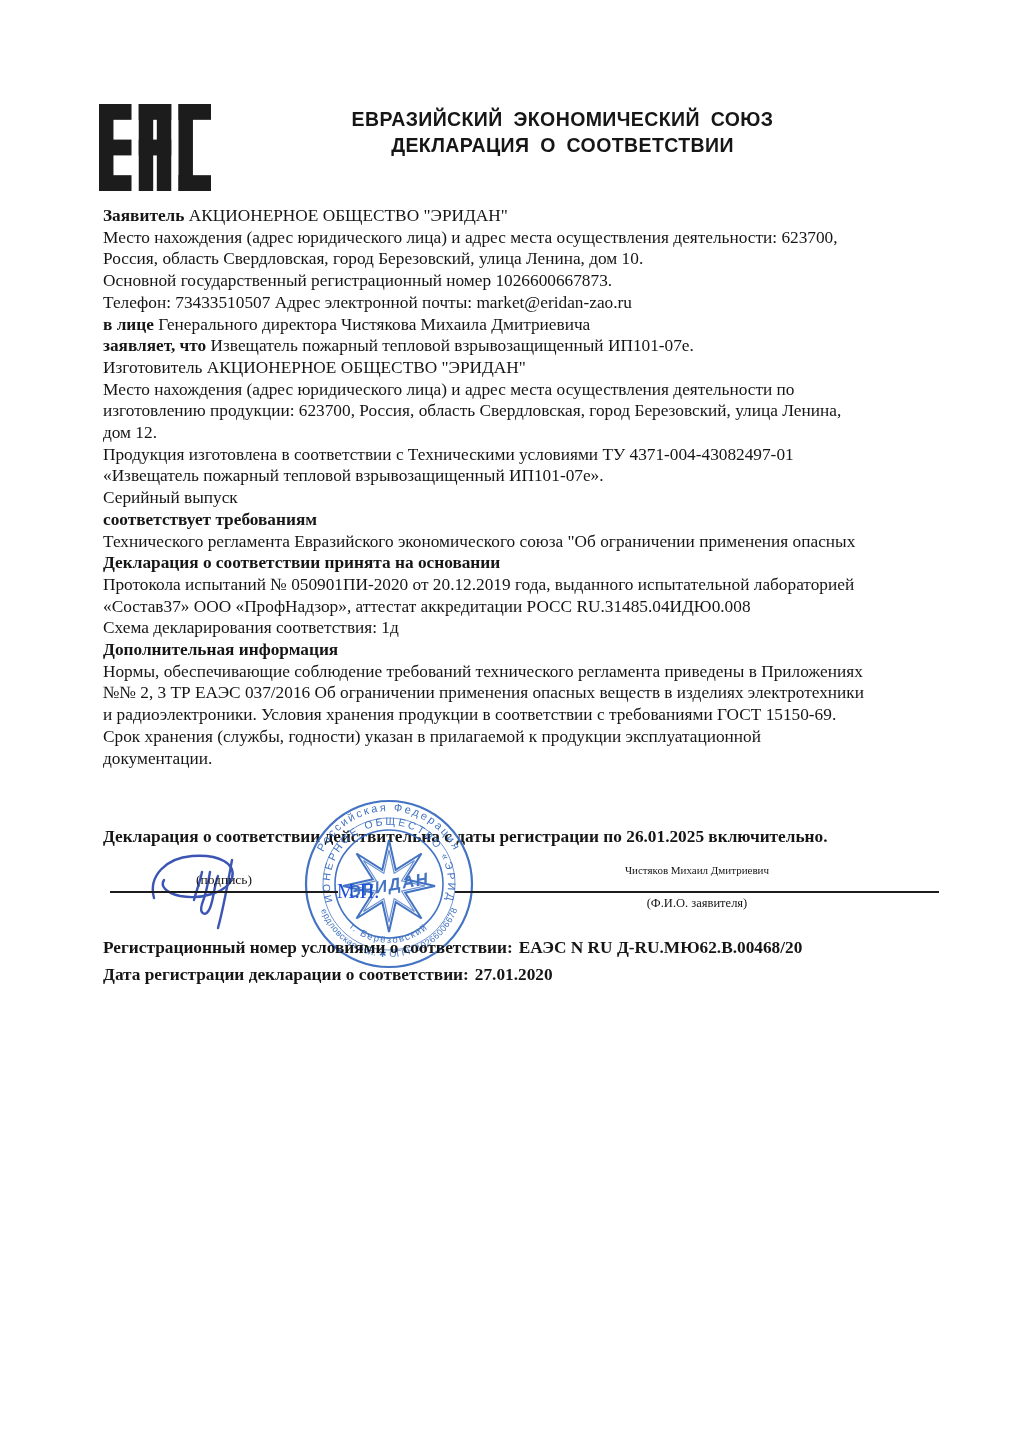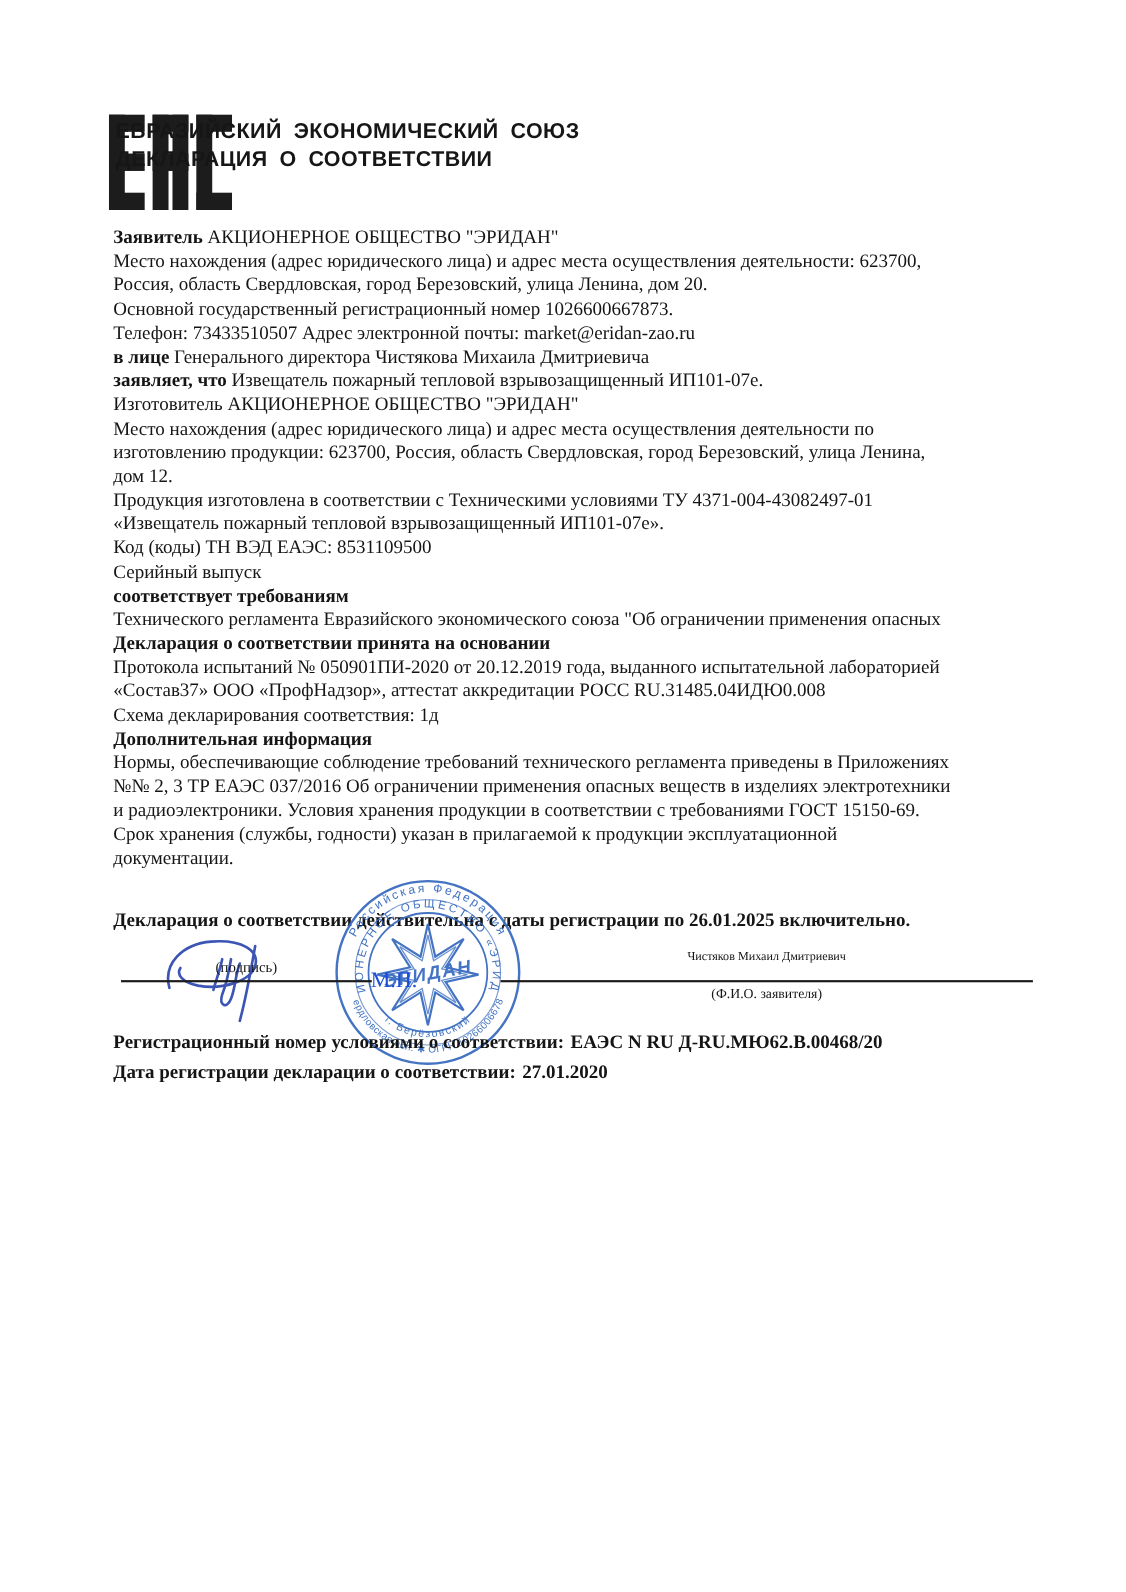--- a/index.html
+++ b/index.html
@@ -1,19 +1,19 @@
 <!DOCTYPE html>
 <html><head>
 <meta charset="utf-8">
 <style>
   html,body{margin:0;padding:0;background:#fff;}
   .page{position:relative;width:1024px;height:1447px;background:#ffffff;overflow:hidden;
         font-family:"Liberation Serif",serif;color:#151515;}
   .eac{position:absolute;left:99px;top:104px;width:112px;height:87px;}
-  .title{position:absolute;left:105px;top:106px;width:915px;
+  .title{position:absolute;left:105px;top:106px;width:915px;text-align:center;
          font-family:"Liberation Sans",sans-serif;font-weight:bold;font-size:19.5px;
          line-height:26px;letter-spacing:.4px;word-spacing:5px;color:#161616;}
   .body{position:absolute;left:103px;top:205px;font-size:17.3px;line-height:21.7px;}
   .ln{white-space:nowrap;}
   .ln b{font-weight:bold;}
   .validity{position:absolute;left:103px;top:827px;font-weight:bold;font-size:17.3px;white-space:nowrap;}
   .stamp{position:absolute;left:299px;top:794px;width:180px;height:180px;opacity:.93;}
   .signature{position:absolute;left:136px;top:842px;width:140px;height:96px;}
   .rule{position:absolute;top:891px;height:2px;background:#1c1c1c;}
   .rule.left{left:110px;width:228px;}
@@ -50,32 +50,31 @@
   </svg>
 
   <div class="title">
     <div>ЕВРАЗИЙСКИЙ ЭКОНОМИЧЕСКИЙ СОЮЗ</div>
     <div>ДЕКЛАРАЦИЯ О СООТВЕТСТВИИ</div>
   </div>
 
   <div class="body" id="body-lines">
       <div class="ln"><b>Заявитель </b><span>АКЦИОНЕРНОЕ ОБЩЕСТВО "ЭРИДАН"</span></div>
       <div class="ln"><span>Место нахождения (адрес юридического лица) и адрес места осуществления деятельности: 623700,</span></div>
-      <div class="ln"><span>Россия, область Свердловская, город Березовский, улица Ленина, дом 20.</span></div>
+      <div class="ln"><span>Россия, область Свердловская, город Березовский, улица Ленина, дом 10.</span></div>
       <div class="ln"><span>Основной государственный регистрационный номер 1026600667873.</span></div>
       <div class="ln"><span>Телефон: 73433510507 Адрес электронной почты: market@eridan-zao.ru</span></div>
       <div class="ln"><b>в лице </b><span>Генерального директора Чистякова Михаила Дмитриевича</span></div>
       <div class="ln"><b>заявляет, что </b><span>Извещатель пожарный тепловой взрывозащищенный ИП101-07е.</span></div>
       <div class="ln"><span>Изготовитель АКЦИОНЕРНОЕ ОБЩЕСТВО "ЭРИДАН"</span></div>
       <div class="ln"><span>Место нахождения (адрес юридического лица) и адрес места осуществления деятельности по</span></div>
       <div class="ln"><span>изготовлению продукции: 623700, Россия, область Свердловская, город Березовский, улица Ленина,</span></div>
       <div class="ln"><span>дом 12.</span></div>
       <div class="ln"><span>Продукция изготовлена в соответствии с Техническими условиями ТУ 4371-004-43082497-01</span></div>
       <div class="ln"><span>«Извещатель пожарный тепловой взрывозащищенный ИП101-07е».</span></div>
-      <div class="ln"><span>Код (коды) ТН ВЭД ЕАЭС: 8531109500</span></div>
       <div class="ln"><span>Серийный выпуск</span></div>
       <div class="ln"><b>соответствует требованиям</b></div>
       <div class="ln"><span>Технического регламента Евразийского экономического союза "Об ограничении применения опасных</span></div>
       <div class="ln"><b>Декларация о соответствии принята на основании</b></div>
       <div class="ln"><span>Протокола испытаний № 050901ПИ-2020 от 20.12.2019 года, выданного испытательной лабораторией</span></div>
       <div class="ln"><span>«Состав37» ООО «ПрофНадзор», аттестат аккредитации РОСС RU.31485.04ИДЮ0.008</span></div>
       <div class="ln"><span>Схема декларирования соответствия: 1д</span></div>
       <div class="ln"><b>Дополнительная информация</b></div>
       <div class="ln"><span>Нормы, обеспечивающие соблюдение требований технического регламента приведены в Приложениях</span></div>
       <div class="ln"><span>№№ 2, 3 ТР ЕАЭС 037/2016 Об ограничении применения опасных веществ в изделиях электротехники</span></div>

